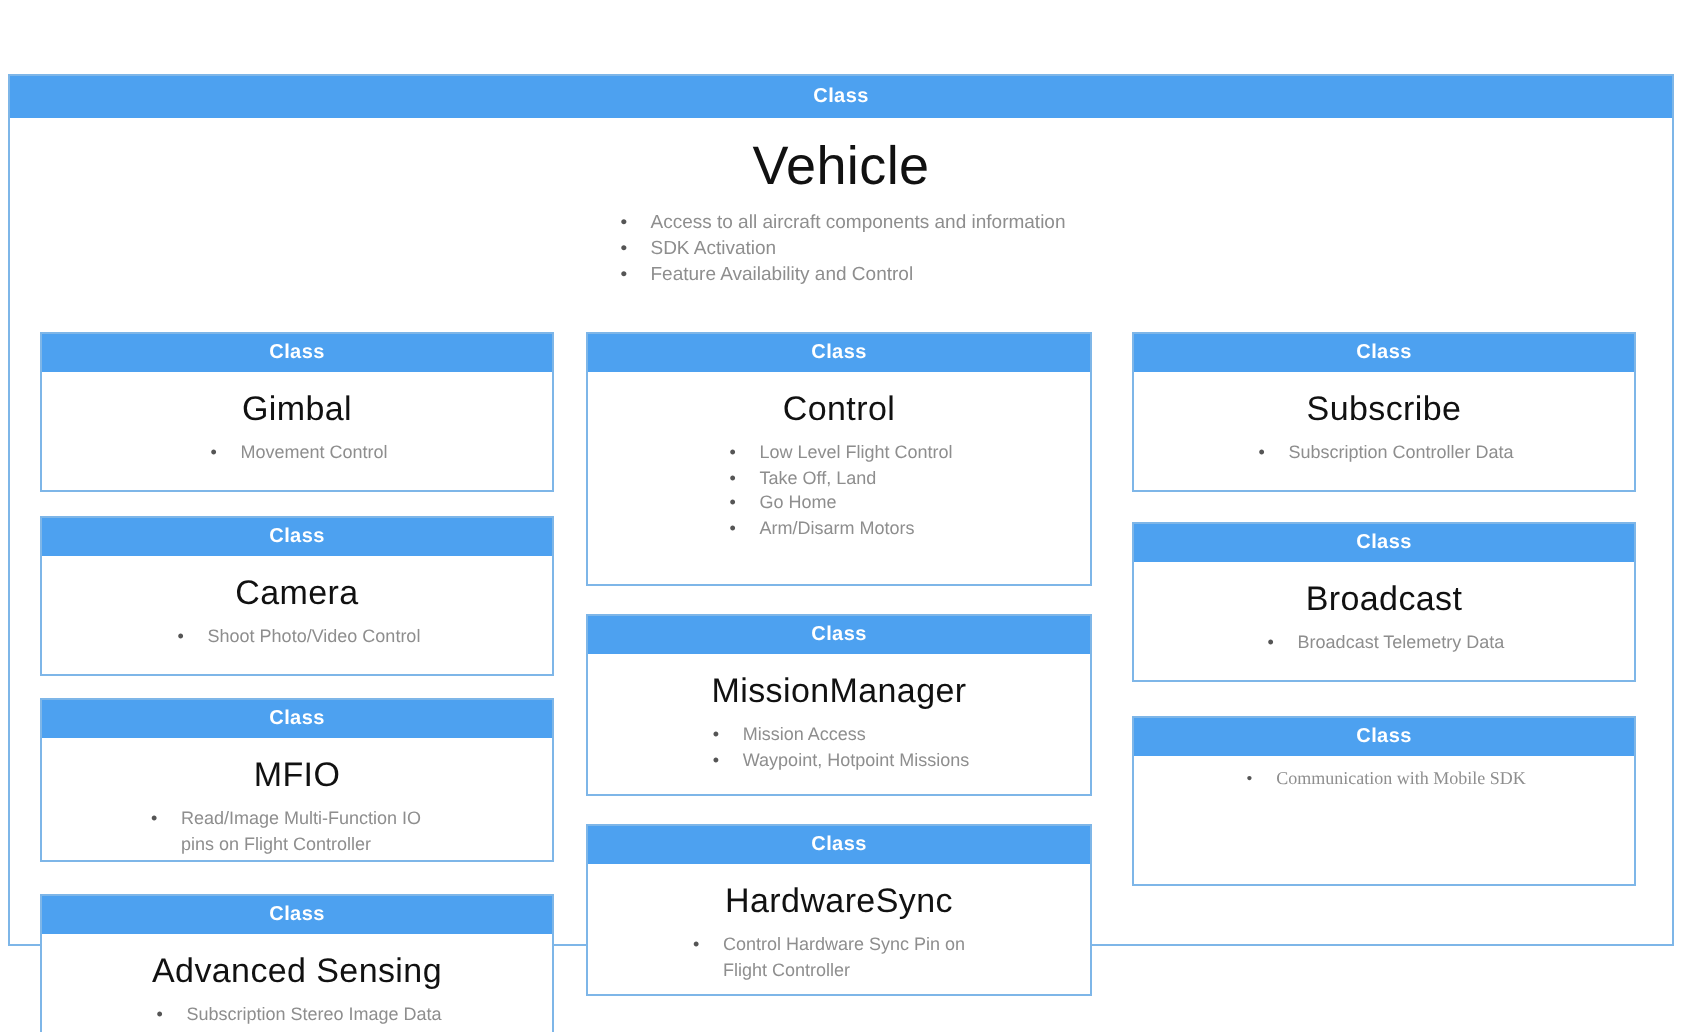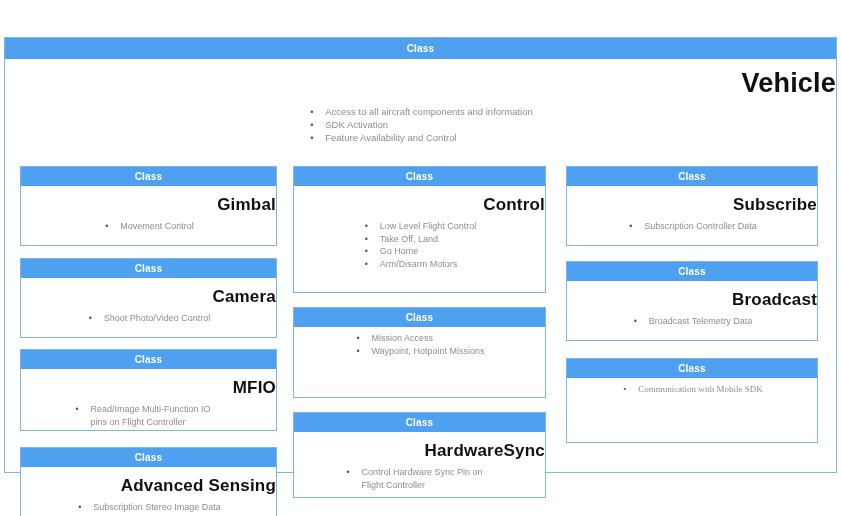--- a/index.html
+++ b/index.html
@@ -21,22 +21,22 @@
     font-weight: bold;
     text-align: center;
     font-size: 10px;
     height: 19px;
     line-height: 19px;
     letter-spacing: 0.2px;
   }
   #vehicle-box { left: 4px; top: 5px; width: 833px; height: 436px; margin-top: 32px; }
   #vehicle-box > .chead { height: 21px; line-height: 21px; }
   .ctitle {
-    text-align: right;
-    font-weight: bold;
+    text-align: center;
+    font-weight: normal;
     color: #111;
     font-size: 17px;
     margin-top: 9px;
     letter-spacing: 0.2px;
   }
   #vehicle-title { font-size: 27px; margin-top: 9px; }
   ul.bullets {
     list-style: none;
     display: table;
     margin: 5px auto 0 auto;
@@ -103,20 +103,21 @@
     <ul class="bullets">
       <li>Low Level Flight Control</li>
       <li>Take Off, Land</li>
       <li>Go Home</li>
       <li>Arm/Disarm Motors</li>
     </ul>
   </div>
 
   <div class="cbox" style="left:288px; top:269px; width:253px; height:91px;">
     <div class="chead"><span>Class</span></div>
+    <div class="ctitle">MissionManager</div>
     <ul class="bullets">
       <li>Mission Access</li>
       <li>Waypoint, Hotpoint Missions</li>
     </ul>
   </div>
 
   <div class="cbox" style="left:288px; top:374px; width:253px; height:86px;">
     <div class="chead"><span>Class</span></div>
     <div class="ctitle">HardwareSync</div>
     <ul class="bullets w150">

